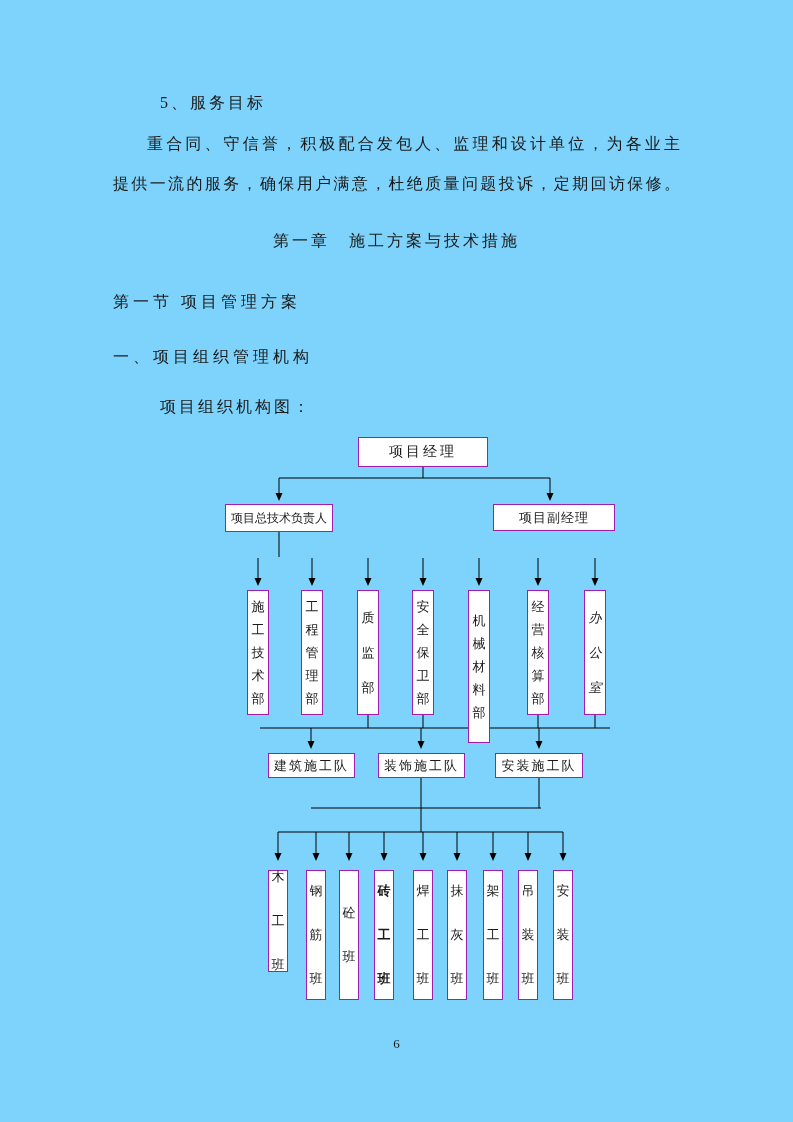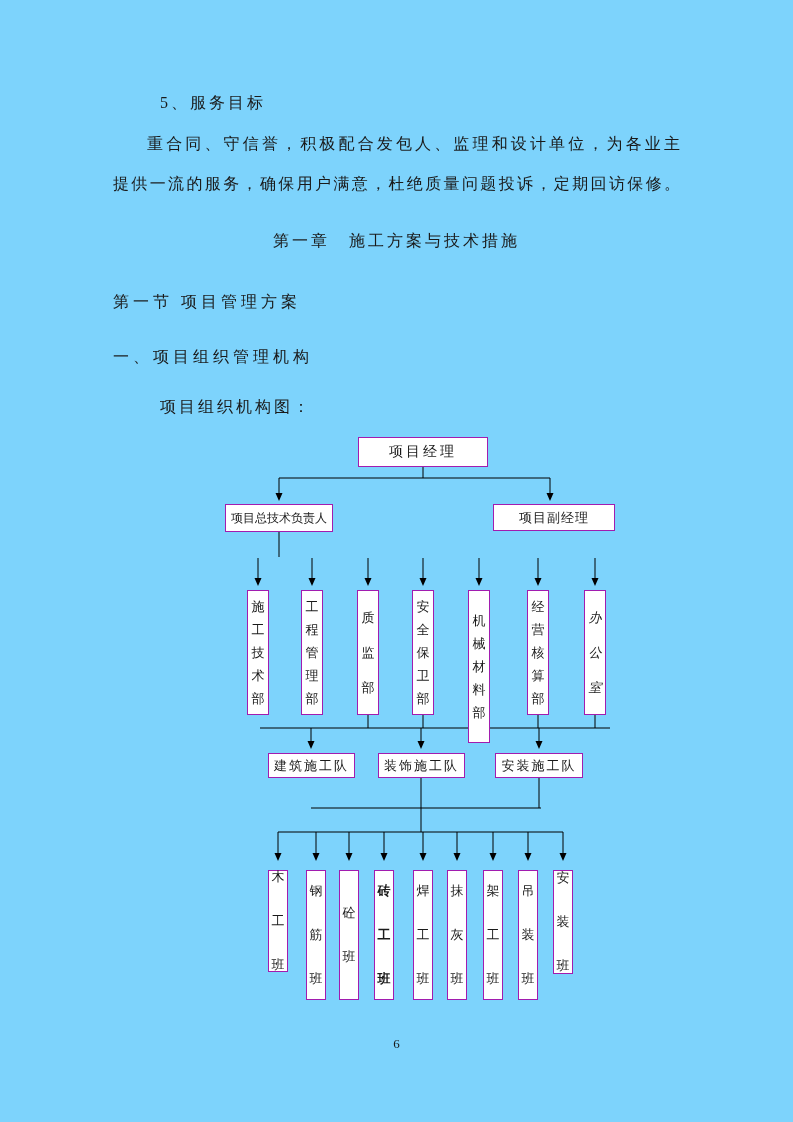--- a/index.html
+++ b/index.html
@@ -185,21 +185,21 @@
     </div>
     <div class="cbox vbox crew" style="left:447px; top:440px; width:20px; height:130px;">
       <div class="v-text">抹灰班</div>
     </div>
     <div class="cbox vbox crew" style="left:483px; top:440px; width:20px; height:130px;">
       <div class="v-text">架工班</div>
     </div>
     <div class="cbox vbox crew" style="left:518px; top:440px; width:20px; height:130px;">
       <div class="v-text">吊装班</div>
     </div>
-    <div class="cbox vbox crew" style="left:553px; top:440px; width:20px; height:104px;">
+    <div class="cbox vbox crew" style="left:553px; top:440px; width:20px; height:130px;">
       <div class="v-text">安装班</div>
     </div>
 
   </div>
 
   <div class="abs page-number">6</div>
 
 </div>
 
 </body></html>

